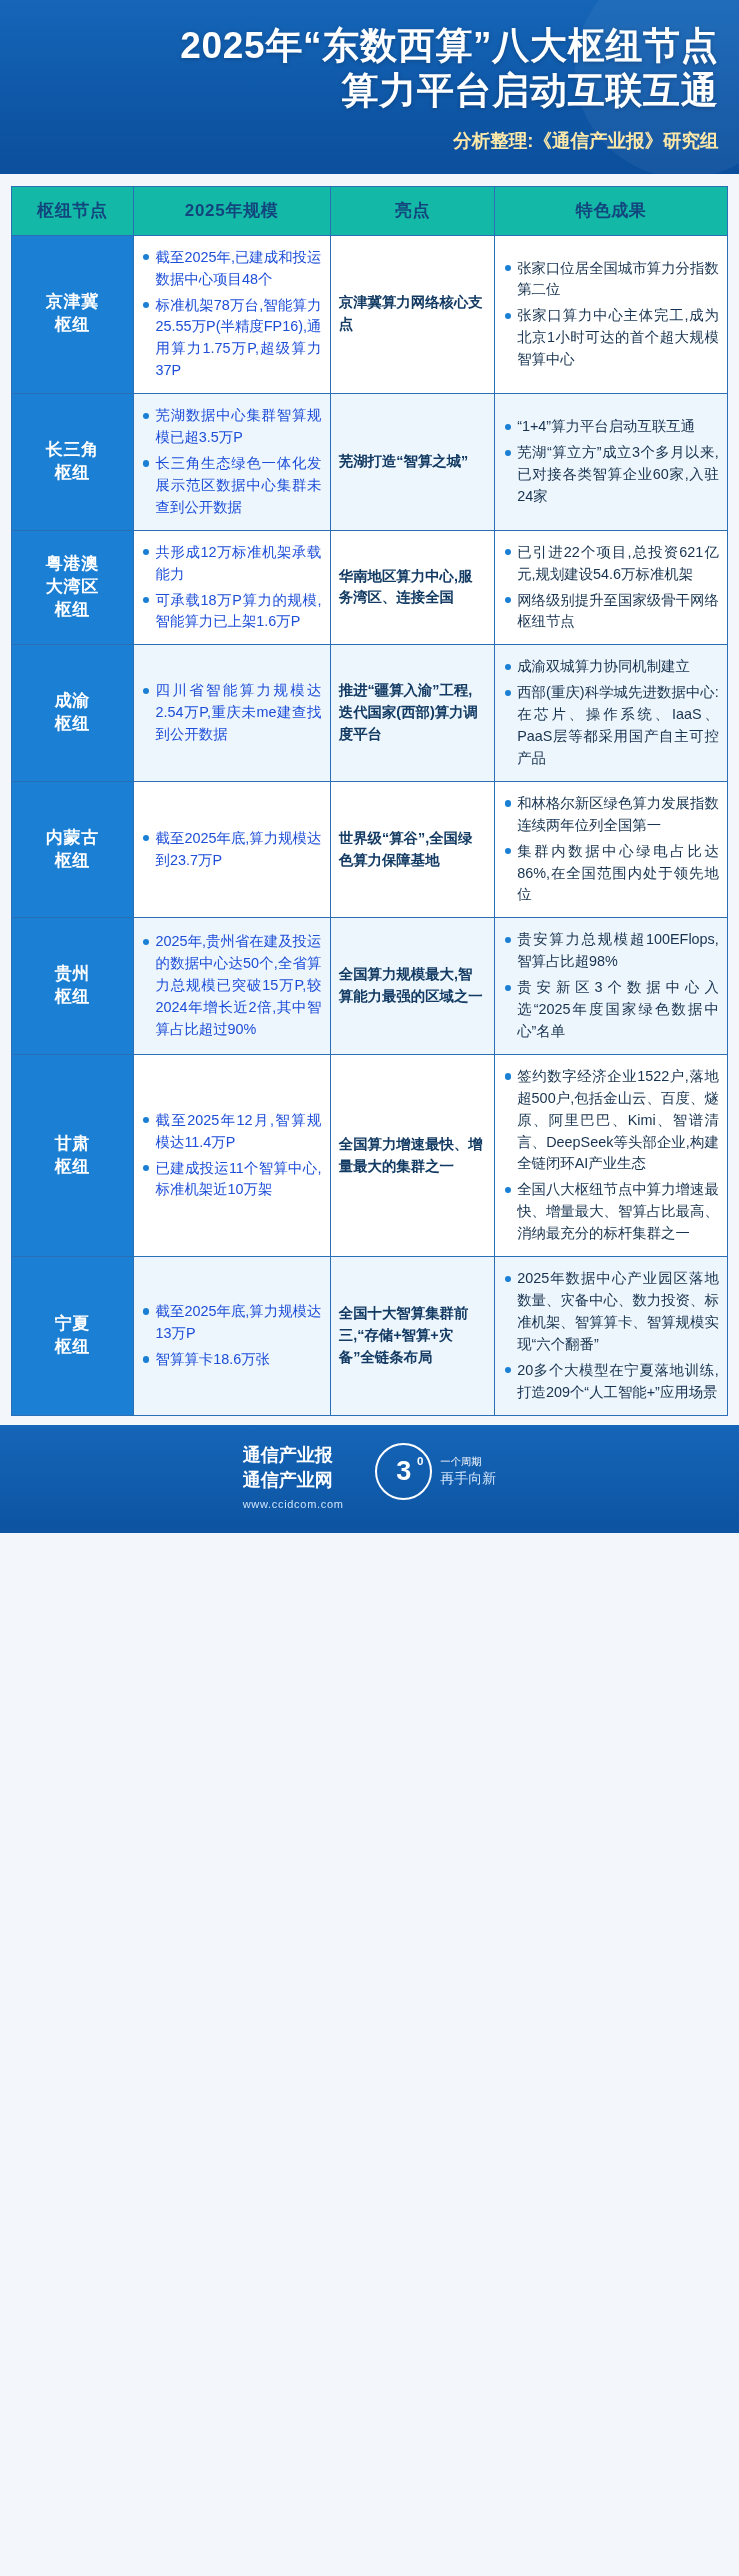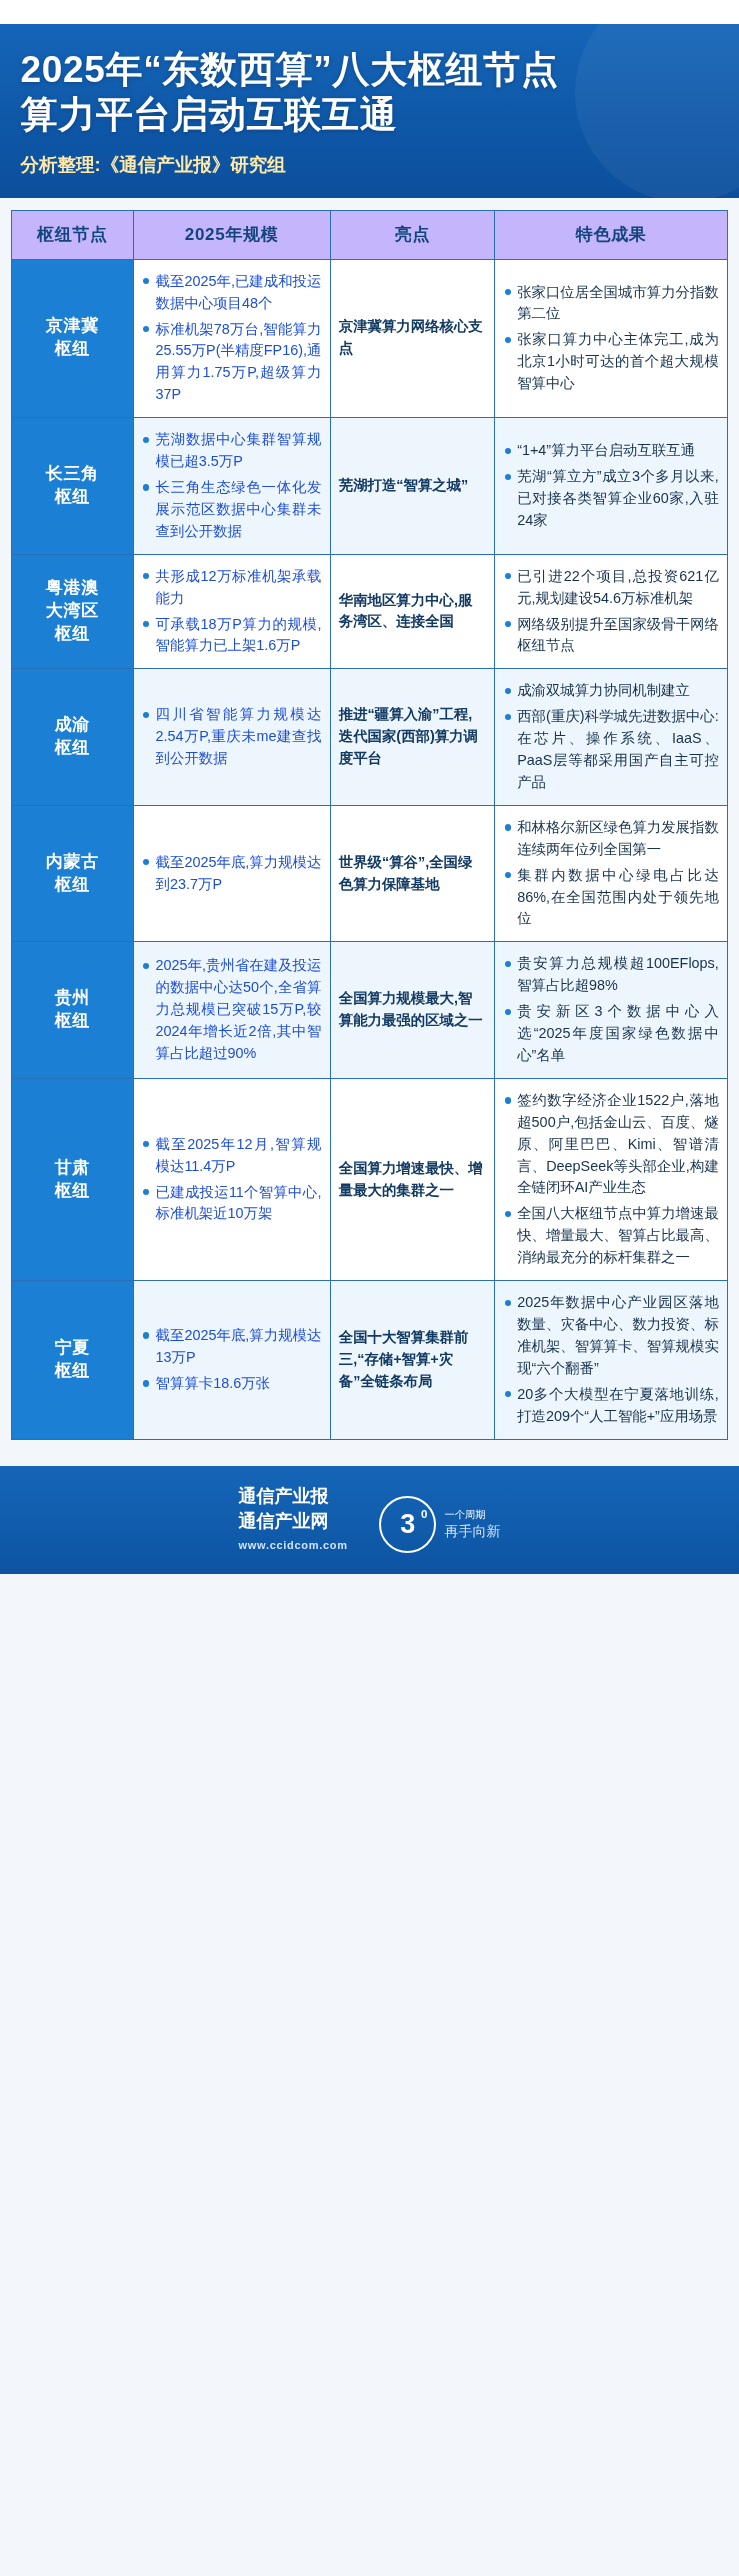--- a/index.html
+++ b/index.html
@@ -15,24 +15,23 @@
     width: 739px;
     min-height: 2576px;
     background: #f3f7fb;
     position: relative;
     box-sizing: border-box;
   }
   
   .header {
     background: linear-gradient(180deg, #1565b8 0%, #0f58a8 55%, #0b4f9c 100%);
     padding: 23px 20.5px 20.5px 20.5px;
-    text-align: left;
+    text-align: right;
     position: relative;
     overflow: hidden;
-    margin-top: 24px;
   }
   .header::after {
     content: "";
     position: absolute;
     right: -55px;
     top: -41px;
     width: 219px;
     height: 219px;
     border-radius: 50%;
     background: rgba(255,255,255,0.05);
@@ -64,21 +63,21 @@
     border-collapse: collapse;
     table-layout: fixed;
     background: #ffffff;
   }
   table.main col.c1 { width: 17%; }
   table.main col.c2 { width: 27.5%; }
   table.main col.c3 { width: 23%; }
   table.main col.c4 { width: 32.5%; }
 
   thead th {
-    background: #c4b5fd;
+    background: #14b8a6;
     color: #12447e;
     font-size: 17px;
     font-weight: bold;
     padding: 12.3px 4.1px;
     border: 1.4px solid #2a6fb5;
     letter-spacing: 0.7px;
   }
   tbody td {
     border: 1.4px solid #2a6fb5;
     vertical-align: middle;
@@ -128,39 +127,39 @@
     position: absolute;
     left: 1.4px;
     top: 7.5px;
     width: 6.2px;
     height: 6.2px;
     border-radius: 50%;
     background: #1b7fd4;
   }
   
   .footer {
-    margin-top: 20px;
+    margin-top: 3px;
     background: linear-gradient(180deg, #1565b8 0%, #0d54a2 100%);
     padding: 18px 20.5px 20.5px 20.5px;
     display: flex;
-    align-items: flex-end;
+    align-items: flex-start;
     justify-content: center;
     gap: 31.5px;
   }
   .footer-brand {
     color: #ffffff;
     font-size: 18px;
     font-weight: bold;
     line-height: 1.35;
     text-align: left;
   }
   .footer-site {
     color: #cfe4fa;
     font-size: 11px;
-    font-weight: bold;
+    font-weight: normal;
     margin-top: 5.5px;
     letter-spacing: 0.7px;
   }
   .footer-logo {
     display: flex;
     align-items: center;
     gap: 8.2px;
   }
   .logo-circle {
     width: 53px;

